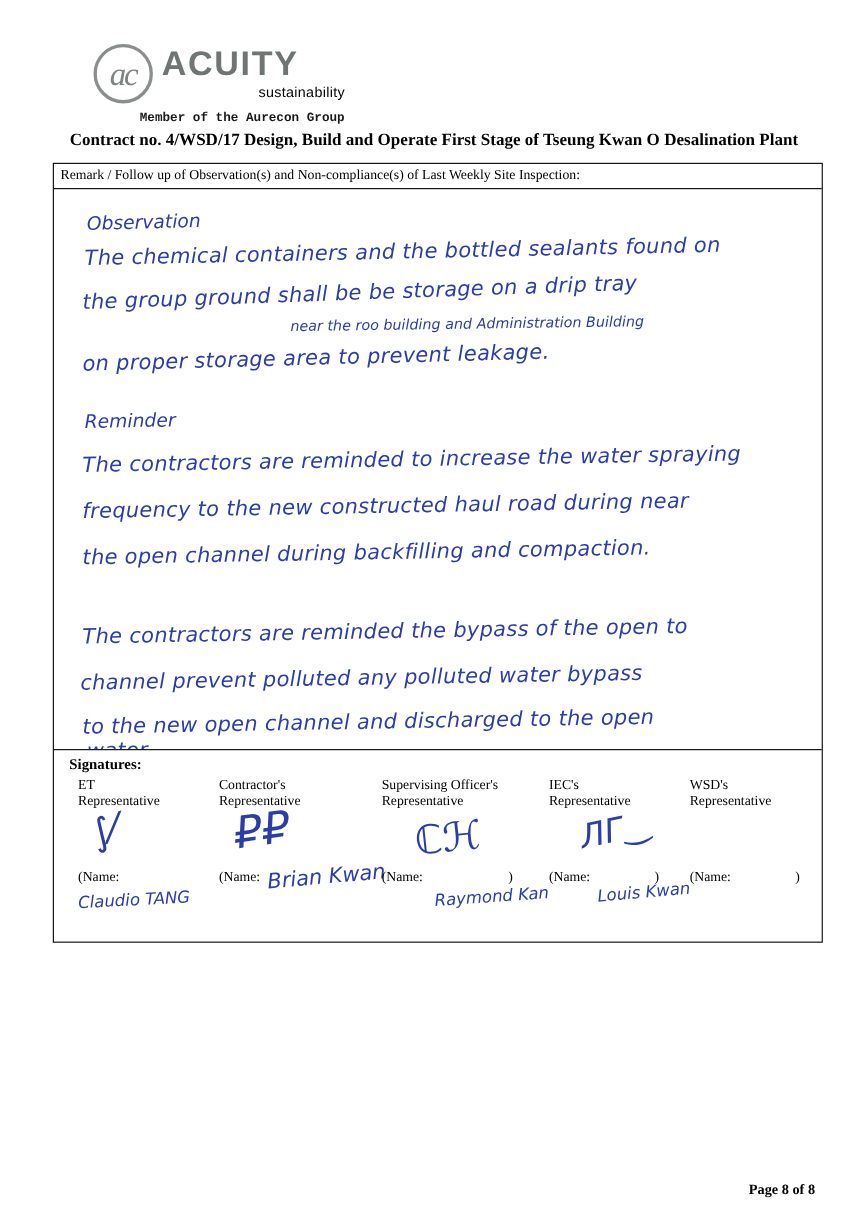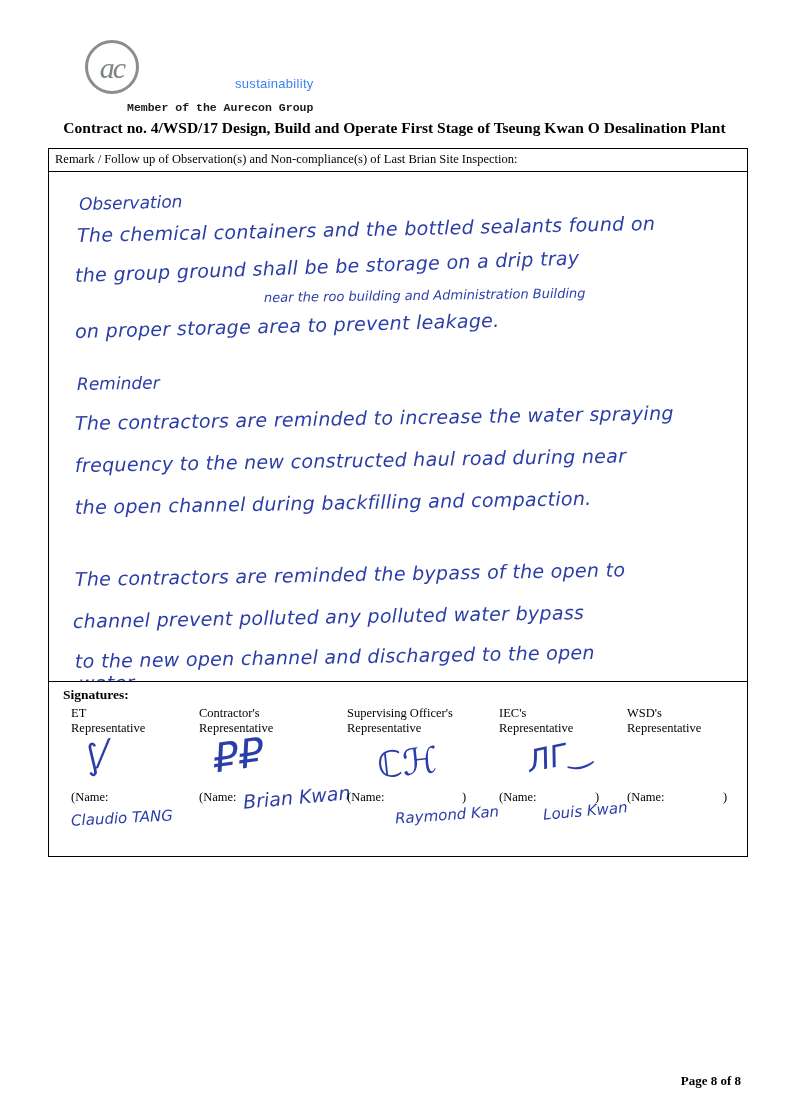--- a/index.html
+++ b/index.html
@@ -65,21 +65,21 @@
     font-weight: bold;
     letter-spacing: 1.5px;
     color: #6f7672;
   }
   .acuity-sub {
     position: absolute;
     left: 150px;
     top: 38px;
     font-family: "Liberation Sans", sans-serif;
     font-size: 13px;
-    color: #3b82f6;
+    color: #000000;
     letter-spacing: 0.3px;
   }
   .acuity-member {
     position: absolute;
     left: 42px;
     top: 63px;
     font-family: Liberation Mono, monospace;
     font-size: 11.5px;
     font-weight: bold;
     color: #1a1a1a;
@@ -202,31 +202,32 @@
 <body>
 
 <div class="page">
 
   <div class="header">
 
     <div class="acuity-logo">
       <div class="acuity-mark">
         <span class="a1">ac</span>
       </div>
+      <div class="acuity-name">ACUITY</div>
       <div class="acuity-sub">sustainability</div>
       <div class="acuity-member">Member of the Aurecon Group</div>
     </div>
 
   </div>
 
   <div class="contract-title">Contract no.  4/WSD/17 Design, Build and Operate First Stage of Tseung Kwan O Desalination Plant</div>
 
   <div class="doc-table">
 
-    <div class="remark-header">Remark / Follow up of Observation(s) and Non-compliance(s) of Last Brian Site Inspection:</div>
+    <div class="remark-header">Remark / Follow up of Observation(s) and Non-compliance(s) of Last Weekly Site Inspection:</div>
 
     <div class="remark-body">
 
       <div class="hw hw-head" style="left:30px; top:22px; transform:rotate(-1.5deg);">Observation</div>
 
       <div class="hw hw-line" style="left:28px; top:52px; transform:rotate(-1.2deg);">The chemical containers and the bottled sealants found on</div>
 
       <div class="hw hw-line" style="left:26px; top:92px; transform:rotate(-2deg);">the group ground shall be be storage on a drip tray</div>
 
       <div class="hw hw-small" style="left:215px; top:118px; transform:rotate(-0.8deg);">near the roo building and Administration Building</div>

